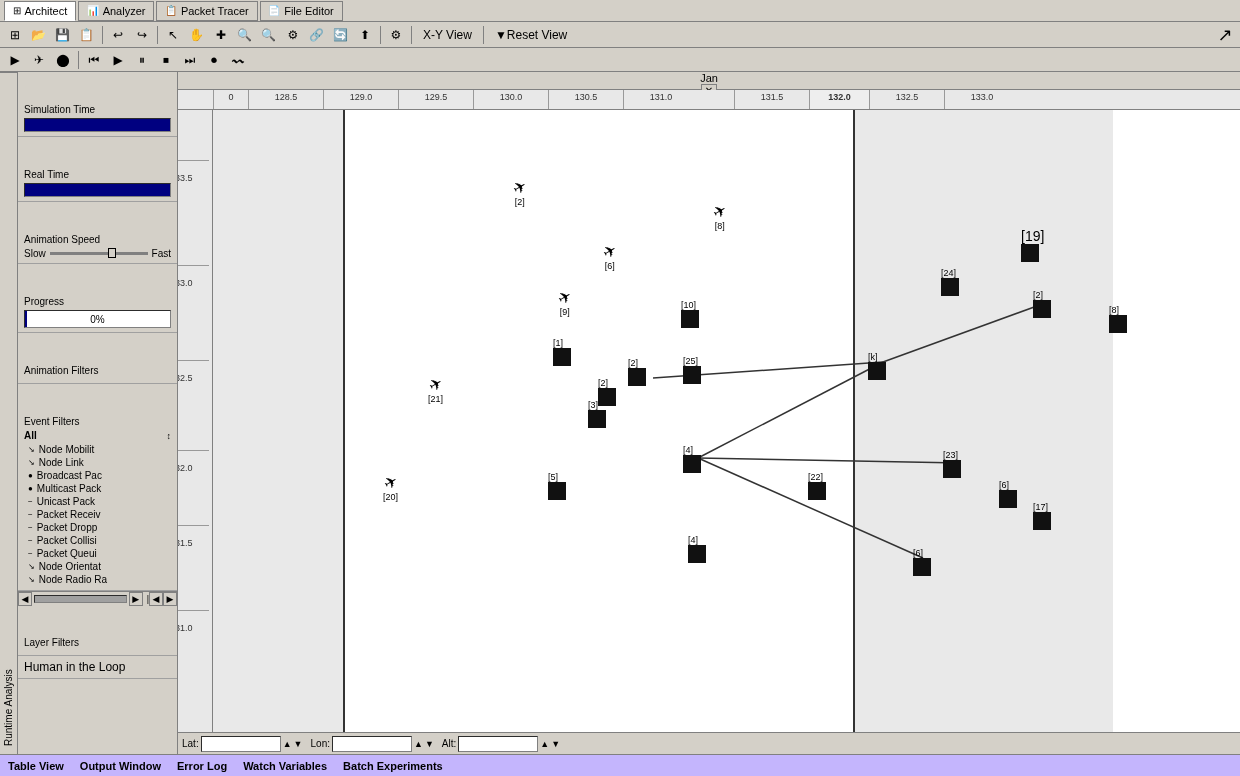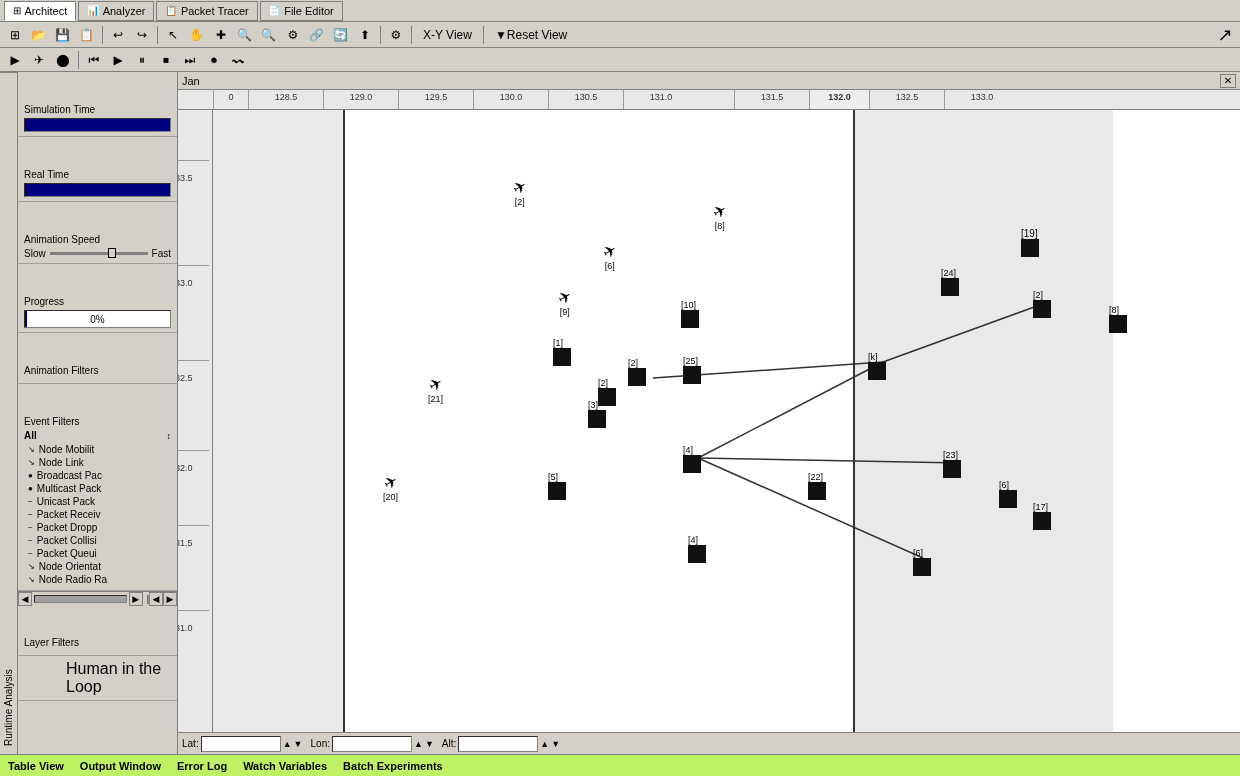--- a/index.html
+++ b/index.html
@@ -72,21 +72,21 @@
     .filter-list { font-size: 10px; }
     .filter-item { padding: 1px 4px; cursor: pointer; display: flex; align-items: center; gap: 4px; }
     .filter-bullet { font-size: 8px; }
 
     
     #map-container {
       flex: 1; display: flex; flex-direction: column; background: #fff; overflow: hidden;
     }
     #map-header {
       display: flex; align-items: center; background: #d4d0c8; border-bottom: 1px solid #808080;
-      height: 18px; padding: 0 4px;
+      height: 18px; padding: 0 4px; flex-direction: column;
     }
     #map-header-label { font-size: 11px; flex: 1; }
     #map-close { width: 16px; height: 14px; background: #d4d0c8; border: 1px solid #808080; cursor: pointer; display: flex; align-items: center; justify-content: center; font-size: 10px; }
 
     #map-ruler-h {
       display: flex; background: #e8e8e8; border-bottom: 1px solid #808080; height: 20px;
       overflow: hidden;
     }
     .ruler-mark { font-size: 9px; color: #333; text-align: center; border-left: 1px solid #999; flex-shrink: 0; padding-top: 2px; }
 
@@ -106,21 +106,21 @@
     
     #status-bar {
       height: 22px; background: #d4d0c8; border-top: 1px solid #808080; display: flex; align-items: center;
       padding: 0 4px; gap: 8px; font-size: 10px;
     }
     .status-field { display: flex; align-items: center; gap: 2px; }
     .status-input { width: 80px; height: 16px; border: 1px inset #808080; background: #fff; font-size: 10px; padding: 0 2px; }
 
     
     #bottom-menu {
-      height: 22px; background: #bef264; border-top: 1px solid #808080; display: flex; align-items: center;
+      height: 22px; background: #c4b5fd; border-top: 1px solid #808080; display: flex; align-items: center;
       padding: 0 8px; gap: 16px; text-align: right;
     }
     .bottom-menu-item { font-size: 11px; cursor: pointer; font-weight: bold; }
 
     
     #hscroll { height: 14px; background: #d4d0c8; border-top: 1px solid #808080; display: flex; align-items: center; }
     .scroll-btn { width: 14px; height: 14px; background: #d4d0c8; border: 1px solid #808080; font-size: 9px; display: flex; align-items: center; justify-content: center; cursor: pointer; }
     .scroll-track { flex: 1; height: 8px; background: #a0a0a0; margin: 0 2px; border: 1px inset #808080; }
 
     
@@ -299,21 +299,21 @@
       <div class="scroll-track"></div>
       <div class="scroll-btn">▶</div>
       <span style="margin-left:4px; font-size:9px;">|</span>
       <div class="scroll-btn">◀</div>
       <div class="scroll-btn">▶</div>
     </div>
     <div class="panel-section">
       <div class="panel-label">Layer Filters</div>
     </div>
     <div class="panel-section">
-      <div style="font-size:16px;margin-left:42px;">Human in the Loop</div>
+      <div style="font-size:12px;">Human in the Loop</div>
     </div>
   </div>
 
   <div id="map-container">
 
     <div id="map-header">
       <span id="map-header-label">Jan</span>
       <div id="map-close">✕</div>
     </div>
 
@@ -389,21 +389,21 @@
           <span style="font-size:16px; transform:rotate(-30deg); display:inline-block;">✈</span>
           <span style="font-size:9px;">[20]</span>
         </div>
 
         <div class="node-square" style="left:468px; top:190px;">
           <span style="font-size:9px;">[10]</span>
           <div class="node-square-body"></div>
         </div>
 
         <div class="node-square" style="left:808px; top:118px;">
-          <span style="font-size:10px;">[19]</span>
+          <span style="font-size:14px;">[19]</span>
           <div class="node-square-body"></div>
         </div>
 
         <div class="node-square" style="left:728px; top:158px;">
           <span style="font-size:9px;">[24]</span>
           <div class="node-square-body"></div>
         </div>
 
         <div class="node-square" style="left:820px; top:180px;">
           <span style="font-size:9px;">[2]</span>

